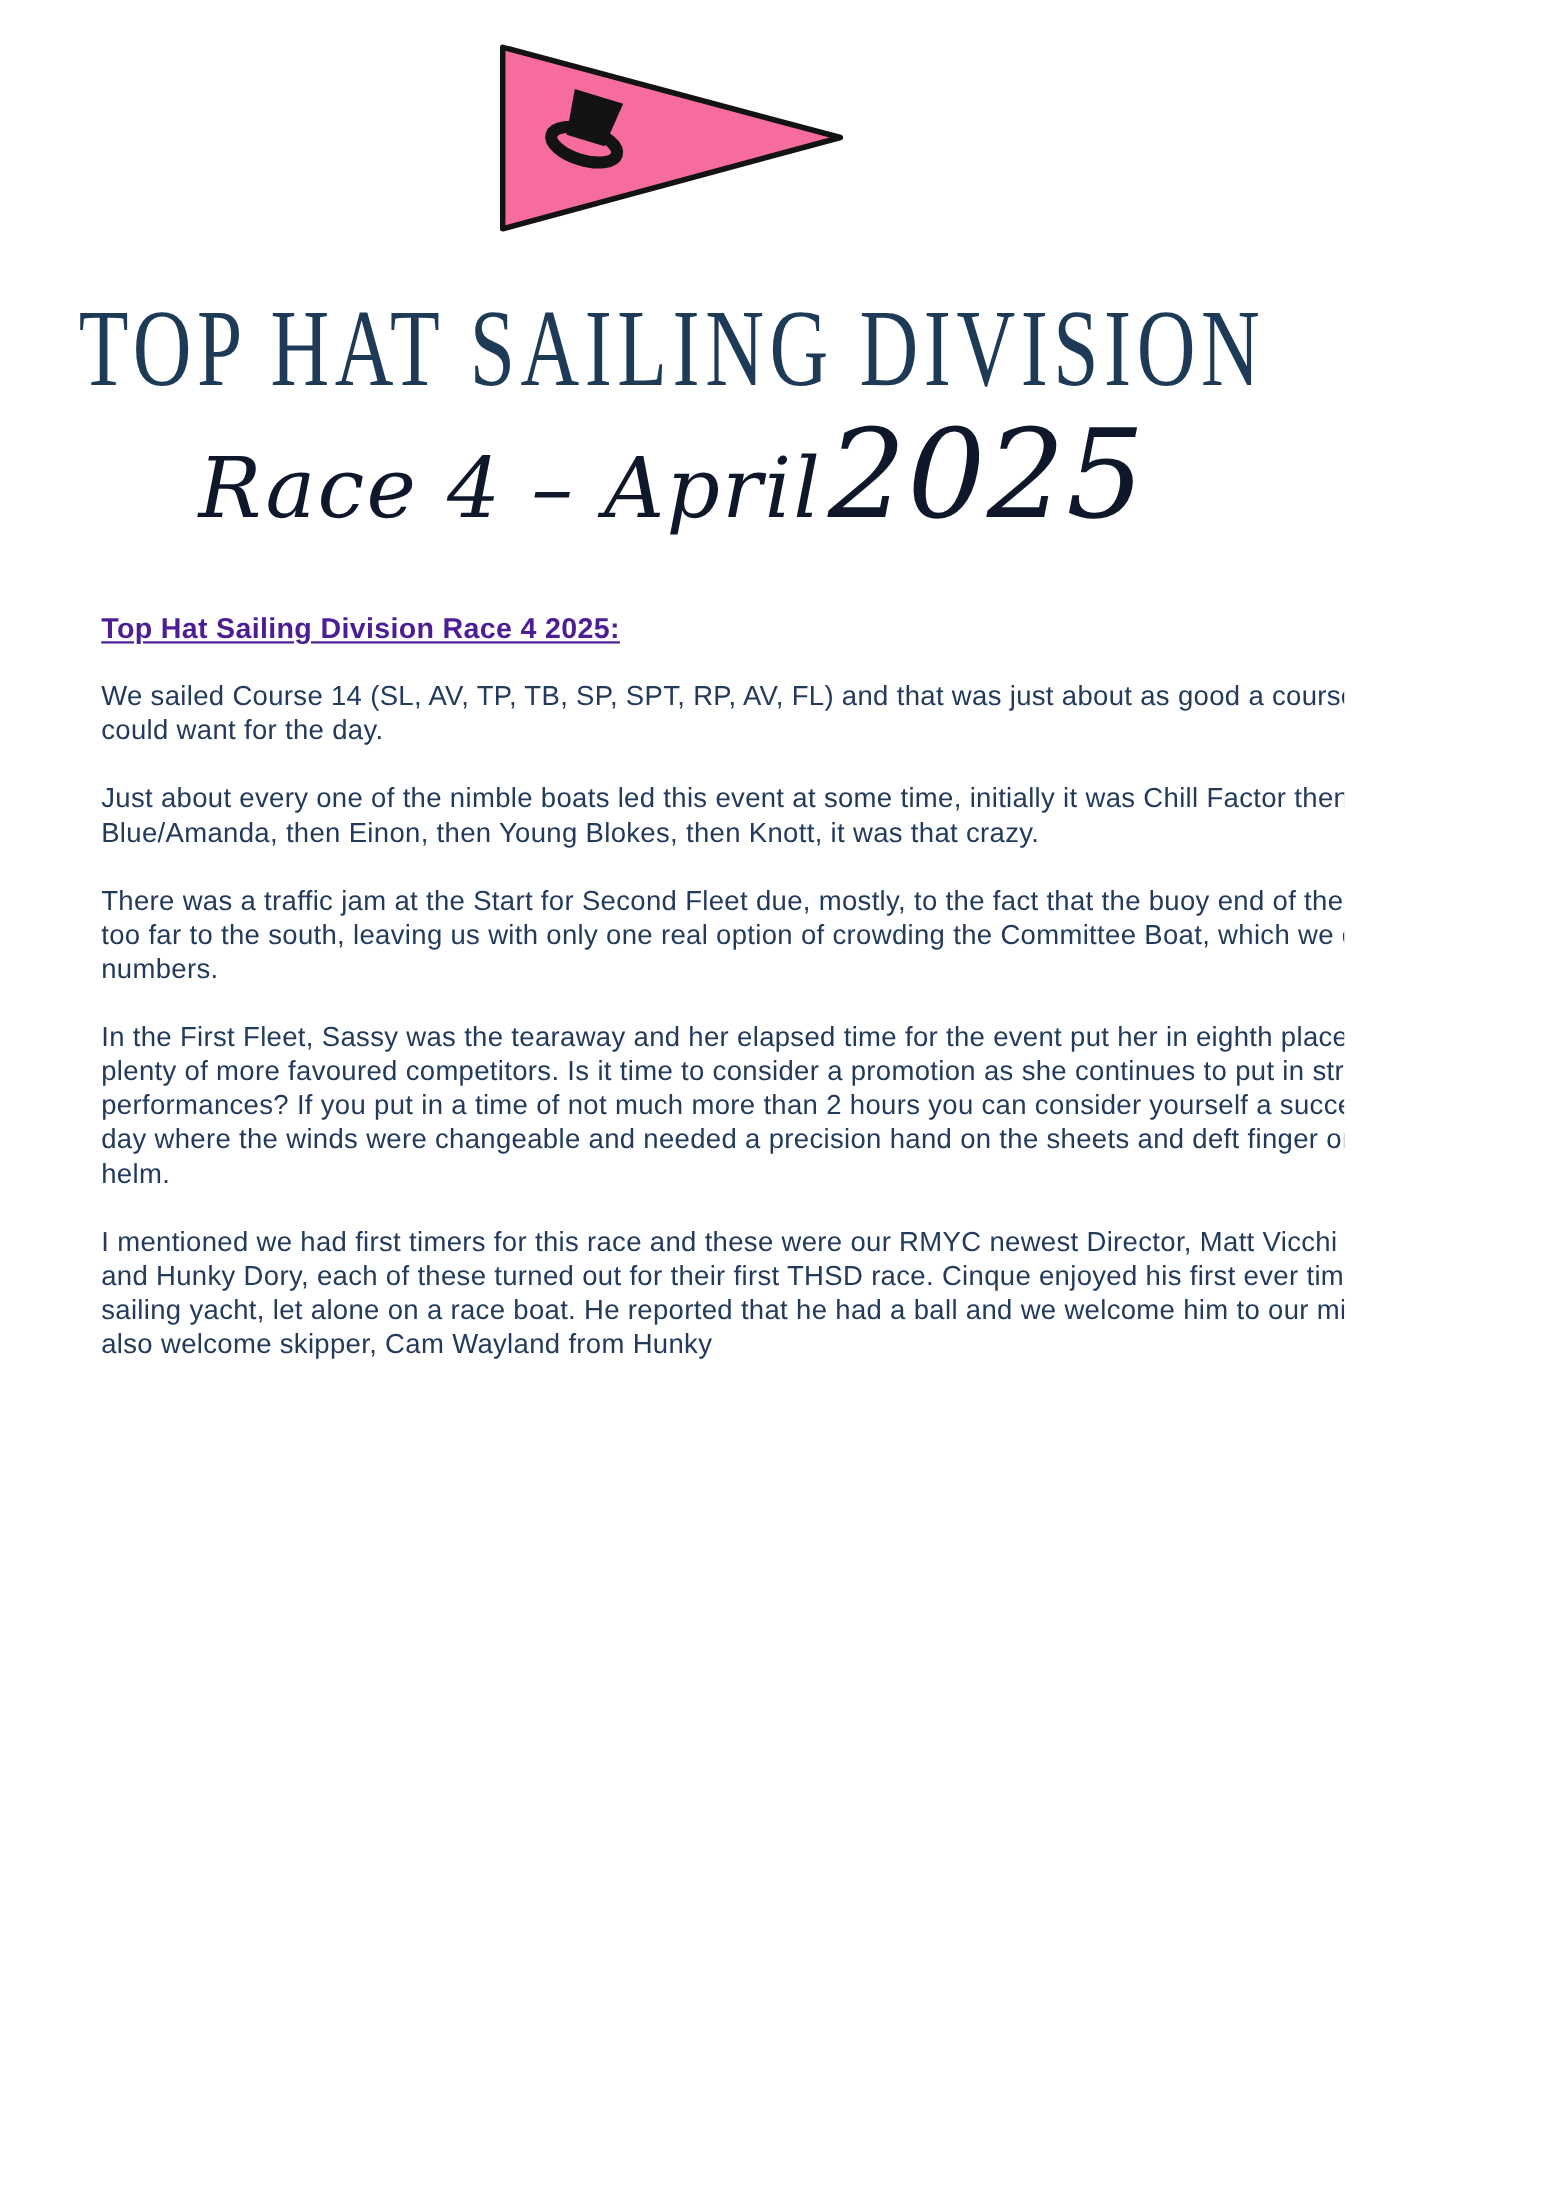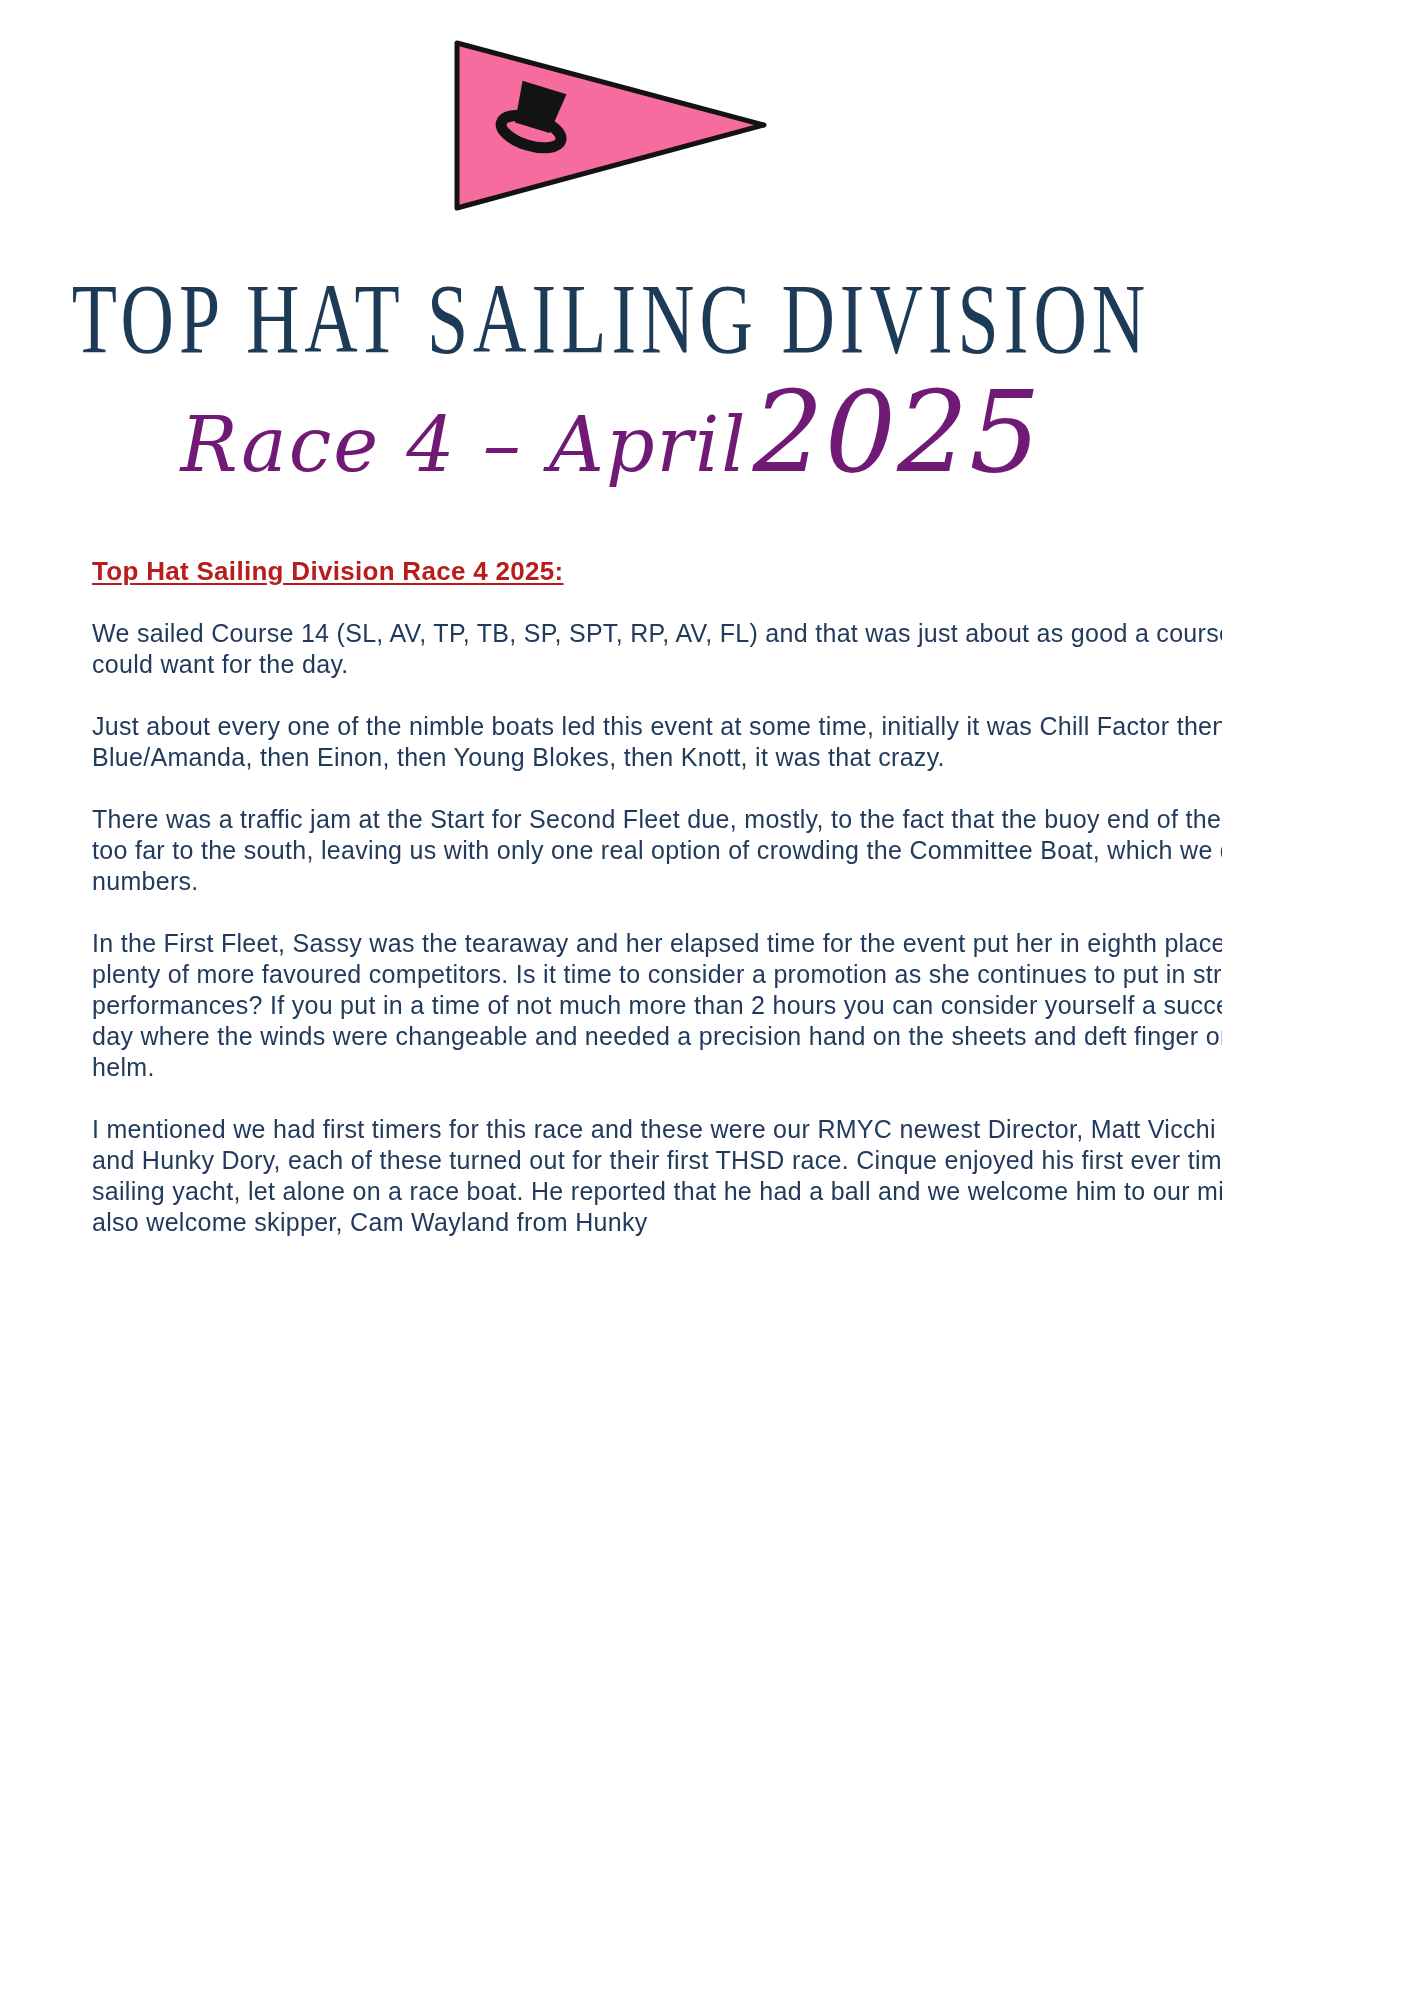--- a/index.html
+++ b/index.html
@@ -25,21 +25,21 @@
     color:#1d3a57;
     transform:scaleY(1.35);
     transform-origin:center top;
     white-space:nowrap;
   }
   .script {
     margin-top:34px;
     text-align:center;
     font-family:"DejaVu Serif", serif;
     font-style:italic;
-    color:#701a75;
+    color:#0f172a;
     line-height:1;
     white-space:nowrap;
   }
   .script .main { font-size:76px; letter-spacing:2px; }
   .script .year { font-size:112px; letter-spacing:1px; }
 
   
   .article {
     position:absolute;
     left:92px; top:556px;
@@ -48,21 +48,21 @@
     font-size:25px;
     line-height:31px;
     letter-spacing:0.3px;
   }
   .article h2 {
     margin:0;
     font-size:26px;
     font-weight:bold;
     text-decoration:underline;
     text-underline-offset:3px;
-    color:#b91c1c;
+    color:#4c1d95;
   }
   .article p { margin:31px 0 0 0; }
 </style>
 </head>
 <body>
 
 <div class="page">
 
   <header>
     <div class="pennant-wrap">

